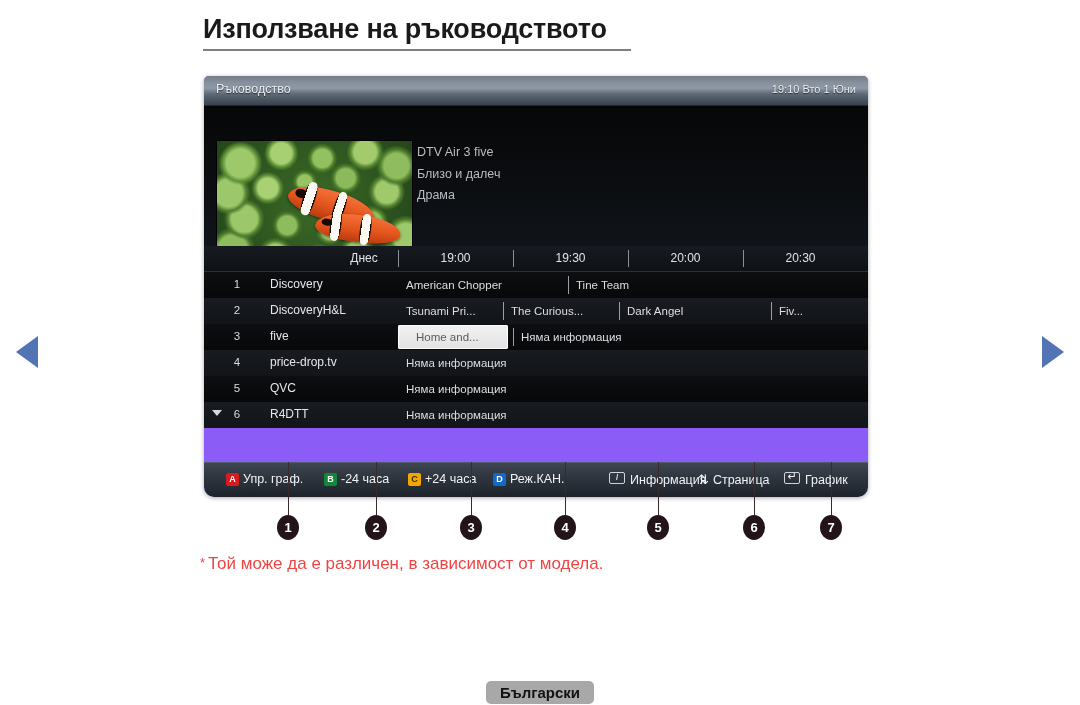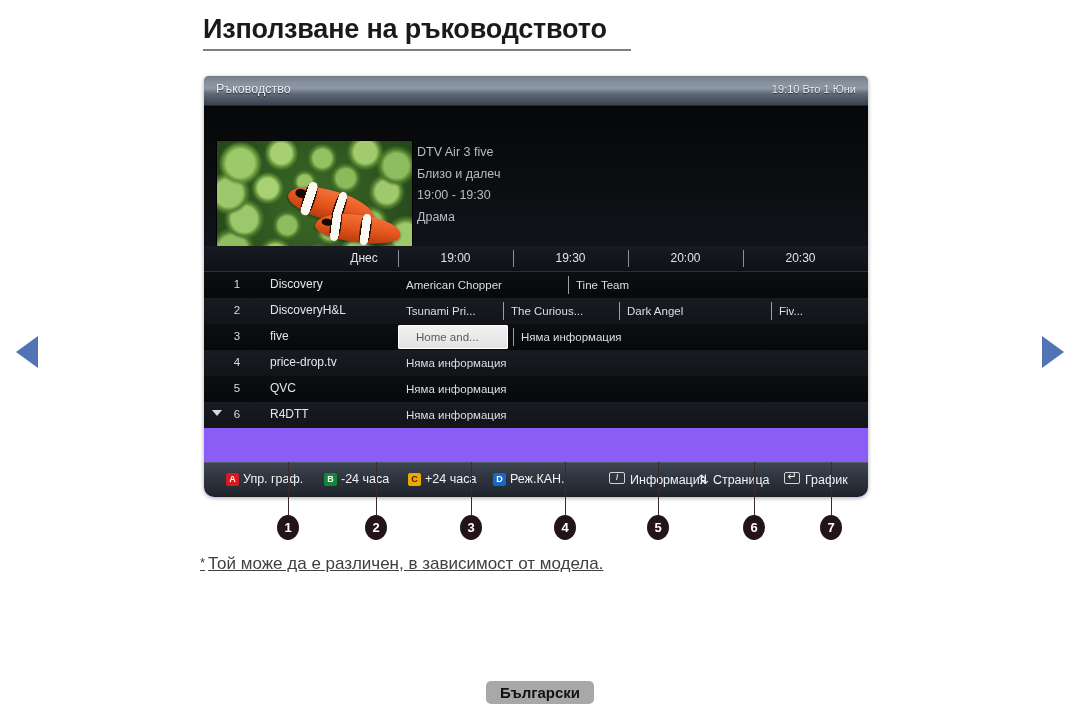--- a/index.html
+++ b/index.html
@@ -387,23 +387,22 @@
     text-align: center;
     line-height: 25px;
   }
 
   
   #footnote {
     position: absolute;
     left: 200px;
     top: 554px;
     font-size: 17px;
-    color: #404040;
+    color: #ef4444;
     white-space: nowrap;
-    text-decoration: underline;
   }
   #footnote .star { font-size: 13px; vertical-align: 2px; margin-right: 3px; }
   #lang-chip {
     position: absolute;
     left: 486px;
     top: 681px;
     width: 108px;
     height: 23px;
     border-radius: 5px;
     background: #a8a8a8;
@@ -440,21 +439,20 @@
       </div>
       <div class="fish" id="fish-b">
         <div class="fish-eye"></div>
         <div class="fish-stripe s1"></div>
         <div class="fish-stripe s2"></div>
       </div>
     </div>
     <div id="preview-info">
       <div class="info-line">DTV Air 3 five</div>
       <div class="info-line">Близо и далеч</div>
-      <div class="info-line">19:00 - 19:30</div>
       <div class="info-line">Драма</div>
     </div>
   </div>
 
 
   <div id="time-header">
       <div class="th-today">Днес</div>
       <div class="th-sep" style="left: 194px;"></div>
       <div class="th-slot" style="left: 194px;">19:00</div>
       <div class="th-sep" style="left: 309px;"></div>

